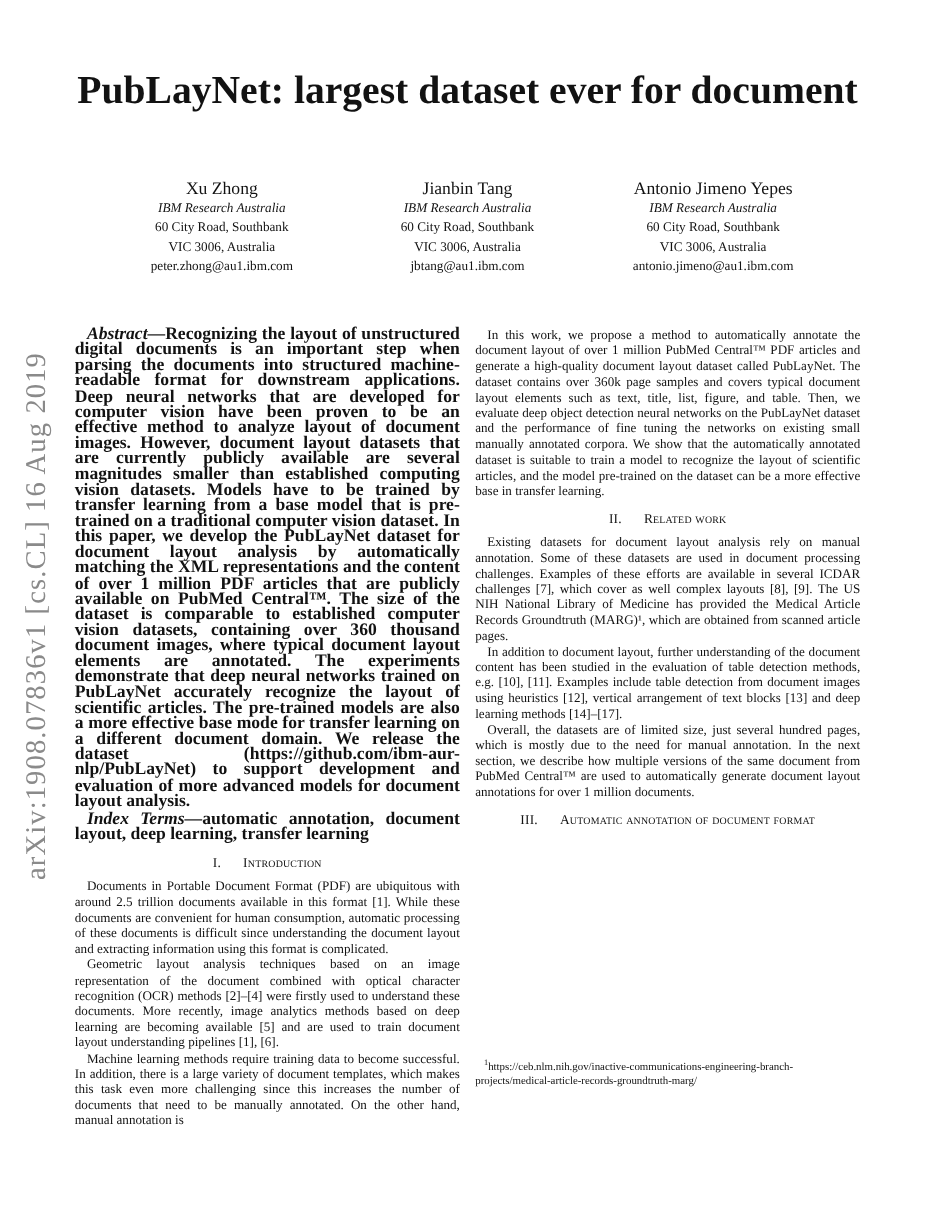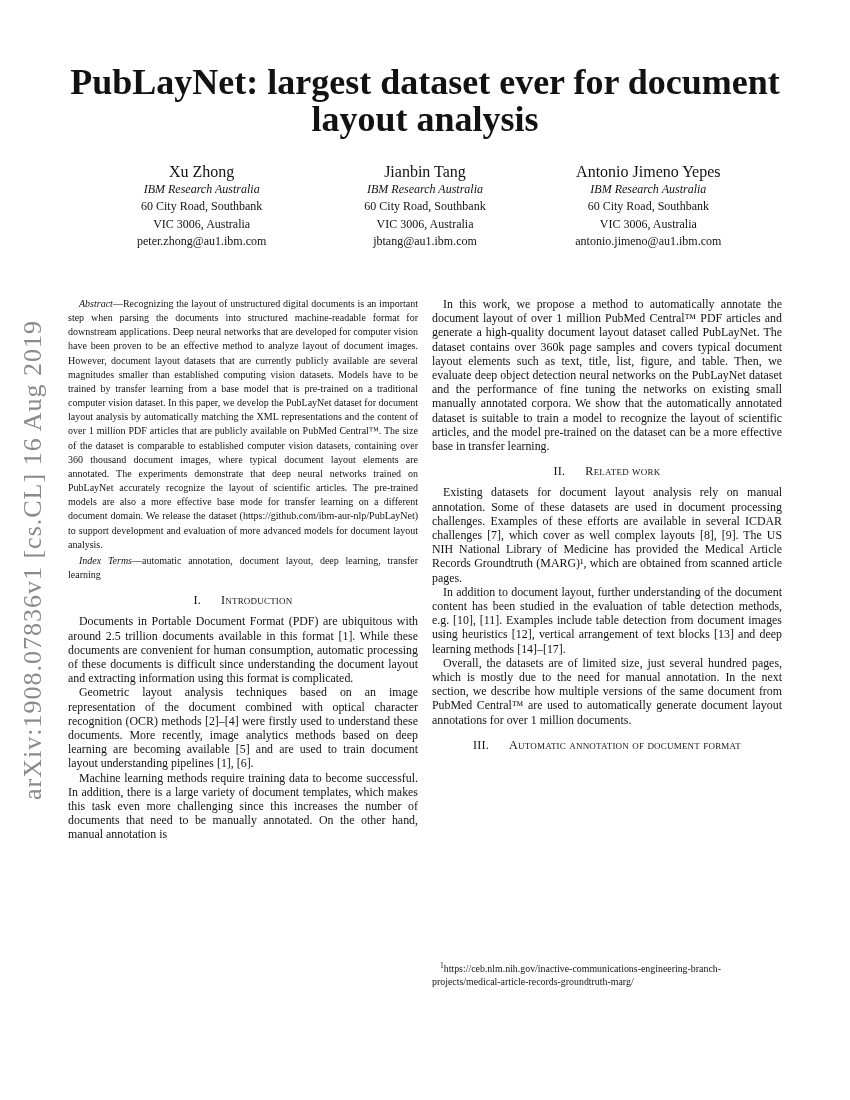--- a/index.html
+++ b/index.html
@@ -62,22 +62,22 @@
     position: relative;
     width: 350px;
     height: 700px;
     font-size: 11.9px;
     line-height: 14.2px;
     text-align: justify;
   }
   .col p { margin: 0; text-indent: 11px; }
   .col p.noindent { text-indent: 0; }
   .abstract {
-    font-size: 10px;
-    font-weight: 400;
+    font-size: 16px;
+    font-weight: 700;
     line-height: 14.15px;
   }
   .abstract .lead { font-style: italic; }
   .index-terms { margin-top: 2px !important; }
   .sec-heading {
     text-align: center;
     font-size: 12.2px;
     margin: 11px 0 7px 0;
     letter-spacing: 0.2px;
   }
@@ -97,21 +97,20 @@
 </style>
 </head>
 <body>
 
 <div class="page">
 
   <div class="arxiv-banner">arXiv:1908.07836v1  [cs.CL]  16 Aug 2019</div>
 
   <h1 class="title">
     <span>PubLayNet: largest dataset ever for document</span><br>
-    <span>layout analysis</span>
   </h1>
 
   <div class="authors">
     <div class="author">
       <div class="name">Xu Zhong</div>
       <div class="affil">IBM Research Australia</div>
       <div>60 City Road, Southbank</div>
       <div>VIC 3006, Australia</div>
       <div>peter.zhong@au1.ibm.com</div>
     </div>

